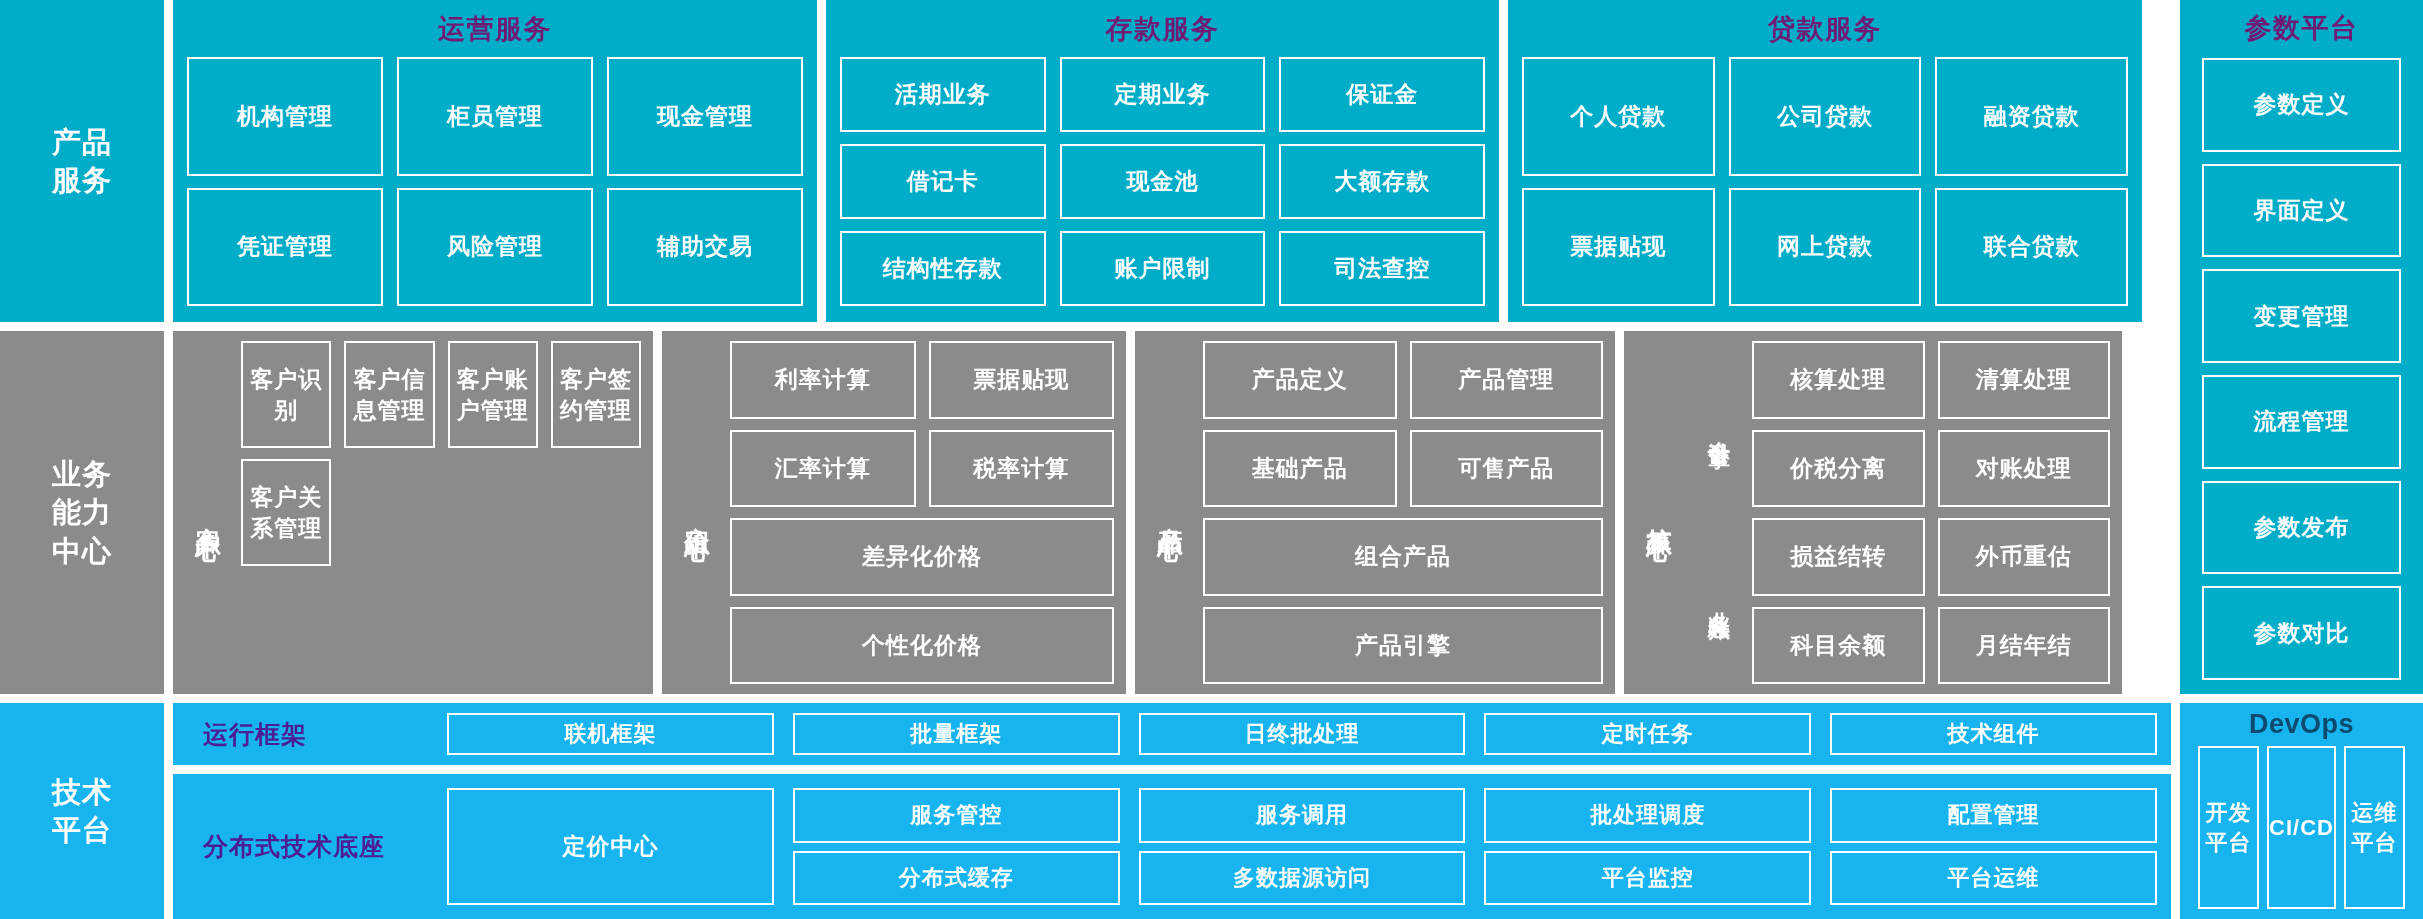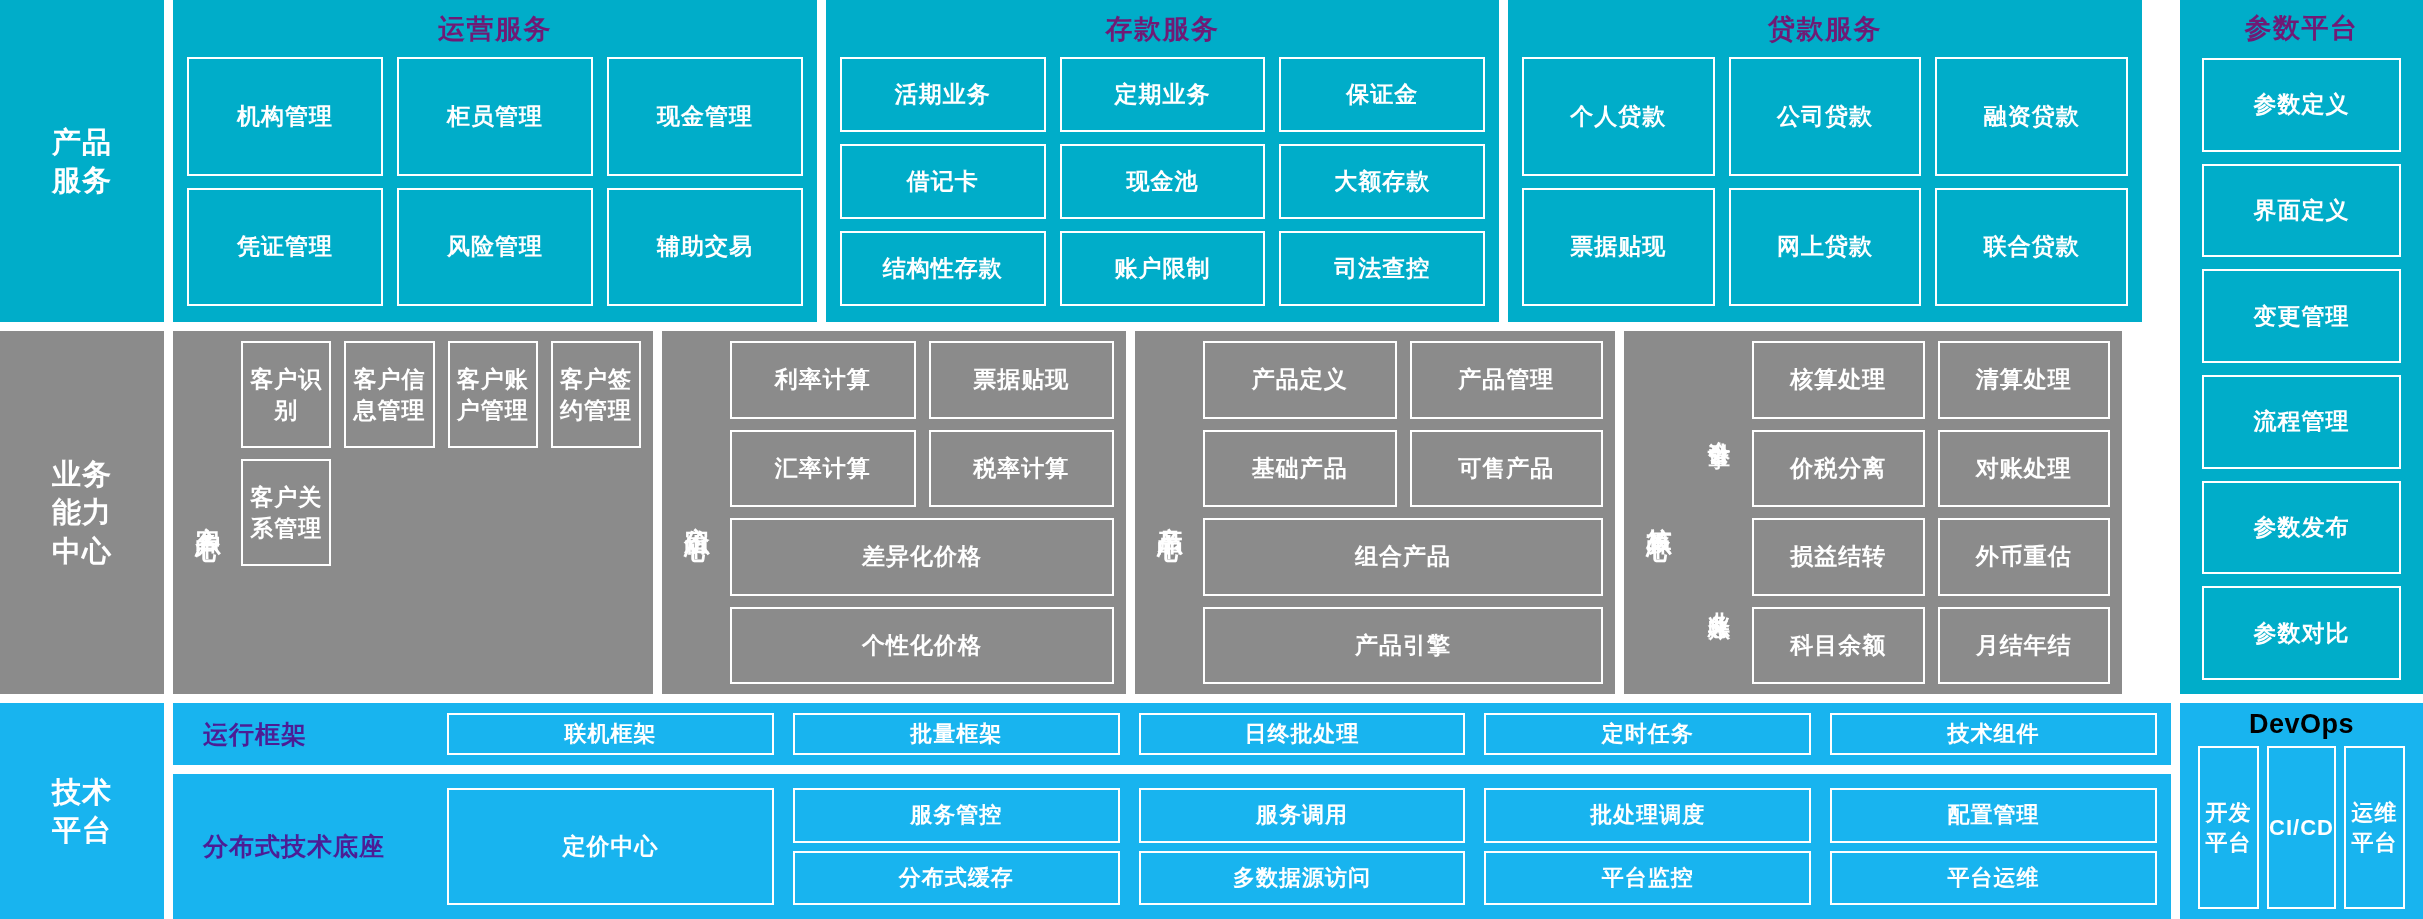--- a/index.html
+++ b/index.html
@@ -212,21 +212,21 @@
   
   .devops {
     background: #18b4ef;
     height: 100%;
     display: flex;
     flex-direction: column;
     align-items: center;
     padding: 6px 18px 10px 18px;
   }
   .devops-title {
-    color: #000000;
+    color: #0c4a6e;
     font-size: 27px;
     font-weight: bold;
     margin-bottom: 6px;
     letter-spacing: 0.5px;
   }
   .devops-stack { flex: 1; width: 100%; display: flex; gap: 8px; }
   .devops-stack .cell { flex: 1; font-size: 22px; }
 
   .main-area { position: absolute; left: 0; top: 0; width: 2171px; height: 919px;
                display: flex; flex-direction: column; gap: 9px; }

